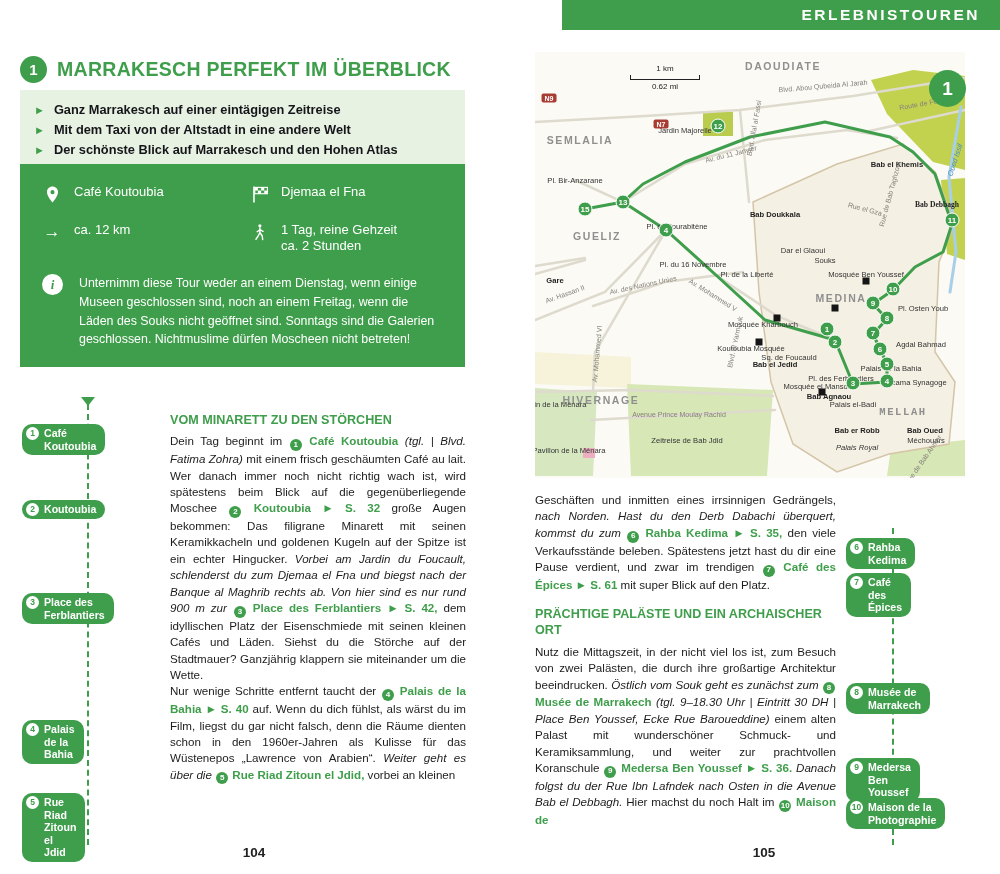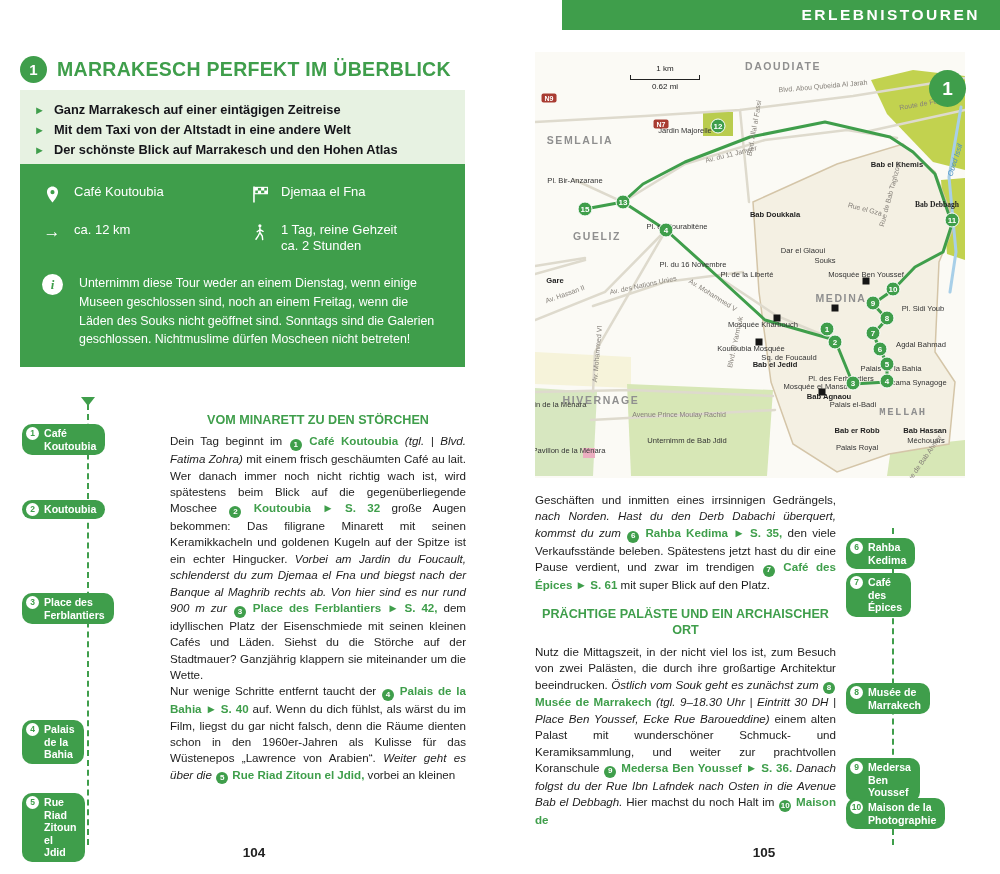--- a/index.html
+++ b/index.html
@@ -50,21 +50,21 @@
     line-height:12.5px;max-width:138px;z-index:4;}
   .chip-num{background:#fff;color:var(--green);width:13px;height:13px;border-radius:50%;flex:none;
     display:flex;align-items:center;justify-content:center;font-size:8.5px;margin-top:-0.5px;}
   #rail-left .chip{left:22px;}
   #rail-right .chip{left:846px;}
 
   
   .article{position:absolute;font-size:11.6px;line-height:16.4px;text-align:justify;color:#1c1c1c;}
   #article-left{left:170px;top:412px;width:296px;}
   #article-right{left:535px;top:492px;width:301px;}
-  .art-h{color:var(--green);font-weight:bold;font-size:12.6px;margin:13px 0 5px;text-align:center;}
+  .art-h{color:var(--green);font-weight:bold;font-size:12.6px;margin:13px 0 5px;text-align:left;}
   .art-h.first{margin-top:0;}
   .ri{font-style:italic;}
   .rg{color:var(--green);font-weight:bold;}
   .rnum{display:inline-flex;align-items:center;justify-content:center;background:var(--green);
     color:#fff;width:12px;height:12px;border-radius:50%;font-size:8px;font-weight:bold;
     vertical-align:-1.5px;margin:0 1px;}
 
   
   #map{position:absolute;left:535px;top:52px;width:430px;height:426px;background:#fbfaf5;overflow:hidden;}
   #map-svg{position:absolute;left:0;top:0;}
@@ -277,45 +277,45 @@
     <span class="ml d" style="left: 62px; top: 184px; transform: translate(-50%, -50%) rotate(0deg);">GUELIZ</span>
     <span class="ml d" style="left: 306px; top: 246px; transform: translate(-50%, -50%) rotate(0deg);">MEDINA</span>
     <span class="ml d" style="left: 66px; top: 348px; transform: translate(-50%, -50%) rotate(0deg);">HIVERNAGE</span>
     <span class="ml d" style="left: 368px; top: 360px; transform: translate(-50%, -50%) rotate(0deg); font-family: Liberation Mono, monospace;">MELLAH</span>
     <span class="ml g" style="left: 240px; top: 162px; transform: translate(-50%, -50%) rotate(0deg);">Bab Doukkala</span>
     <span class="ml g" style="left: 362px; top: 112px; transform: translate(-50%, -50%) rotate(0deg);">Bab el Khemis</span>
     <span class="ml g" style="left: 402px; top: 152px; transform: translate(-50%, -50%) rotate(0deg); font-family: Liberation Serif, serif;">Bab Debbagh</span>
     <span class="ml g" style="left: 322px; top: 378px; transform: translate(-50%, -50%) rotate(0deg);">Bab er Robb</span>
     <span class="ml g" style="left: 294px; top: 344px; transform: translate(-50%, -50%) rotate(0deg);">Bab Agnaou</span>
     <span class="ml g" style="left: 240px; top: 312px; transform: translate(-50%, -50%) rotate(0deg);">Bab el Jedid</span>
-    <span class="ml g" style="left: 390px; top: 378px; transform: translate(-50%, -50%) rotate(0deg);">Bab Hassan</span>
+    <span class="ml g" style="left: 390px; top: 378px; transform: translate(-50%, -50%) rotate(0deg);">Bab Oued</span>
     <span class="ml p" style="left: 391px; top: 388px; transform: translate(-50%, -50%) rotate(0deg);">Méchouars</span>
     <span class="ml p" style="left: 150px; top: 78px; transform: translate(-50%, -50%) rotate(0deg);">Jardin Majorelle</span>
     <span class="ml p" style="left: 40px; top: 128px; transform: translate(-50%, -50%) rotate(0deg);">Pl. Bir-Anzarane</span>
     <span class="ml p" style="left: 142px; top: 158px; transform: translate(-50%, -50%) rotate(0deg); margin-top: 16px;">Pl. el Mourabitène</span>
     <span class="ml g" style="left: 20px; top: 200px; transform: translate(-50%, -50%) rotate(0deg); margin-top: 28px;">Gare</span>
     <span class="ml p" style="left: 158px; top: 212px; transform: translate(-50%, -50%) rotate(0deg);">Pl. du 16 Novembre</span>
     <span class="ml p" style="left: 212px; top: 222px; transform: translate(-50%, -50%) rotate(0deg);">Pl. de la Liberté</span>
     <span class="ml p" style="left: 228px; top: 272px; transform: translate(-50%, -50%) rotate(0deg);">Mosquée Kharbouch</span>
     <span class="ml p" style="left: 216px; top: 296px; transform: translate(-50%, -50%) rotate(0deg);">Koutoubia Mosquée</span>
     <span class="ml p" style="left: 254px; top: 305px; transform: translate(-50%, -50%) rotate(0deg);">Sq. de Foucauld</span>
     <span class="ml p" style="left: 290px; top: 208px; transform: translate(-50%, -50%) rotate(0deg);">Souks</span>
     <span class="ml p" style="left: 268px; top: 198px; transform: translate(-50%, -50%) rotate(0deg);">Dar el Glaoui</span>
     <span class="ml p" style="left: 331px; top: 222px; transform: translate(-50%, -50%) rotate(0deg);">Mosquée Ben Youssef</span>
     <span class="ml p" style="left: 284px; top: 334px; transform: translate(-50%, -50%) rotate(0deg);">Mosquée el Mansour</span>
     <span class="ml p" style="left: 318px; top: 352px; transform: translate(-50%, -50%) rotate(0deg);">Palais el-Badi</span>
-    <span class="ml p" style="left: 322px; top: 395px; transform: translate(-50%, -50%) rotate(0deg);">Palais Royal</span>
+    <span class="ml p" style="left: 322px; top: 395px; transform: translate(-50%, -50%) rotate(0deg); font-style: italic;">Palais Royal</span>
     <span class="ml p" style="left: 380px; top: 330px; transform: translate(-50%, -50%) rotate(0deg);">Lazama Synagoge</span>
     <span class="ml p" style="left: 356px; top: 316px; transform: translate(-50%, -50%) rotate(0deg);">Palais de la Bahia</span>
     <span class="ml p" style="left: 306px; top: 326px; transform: translate(-50%, -50%) rotate(0deg);">Pl. des Ferblantiers</span>
     <span class="ml p" style="left: 18px; top: 352px; transform: translate(-50%, -50%) rotate(0deg);">Jardin de la Ménara</span>
     <span class="ml p" style="left: 34px; top: 398px; transform: translate(-50%, -50%) rotate(0deg);">Pavillon de la Ménara</span>
-    <span class="ml p" style="left: 152px; top: 388px; transform: translate(-50%, -50%) rotate(0deg);">Unternimm de Bab Jdid</span>
+    <span class="ml p" style="left: 152px; top: 388px; transform: translate(-50%, -50%) rotate(0deg);">Zeitreise de Bab Jdid</span>
     <span class="ml p" style="left: 386px; top: 292px; transform: translate(-50%, -50%) rotate(0deg);">Agdal Bahmad</span>
-    <span class="ml p" style="left: 388px; top: 256px; transform: translate(-50%, -50%) rotate(0deg);">Pl. Sidi Youb</span>
+    <span class="ml p" style="left: 388px; top: 256px; transform: translate(-50%, -50%) rotate(0deg);">Pl. Osten Youb</span>
     <span class="ml s" style="left: 30px; top: 242px; transform: translate(-50%, -50%) rotate(-20deg);">Av. Hassan II</span>
     <span class="ml s" style="left: 108px; top: 233px; transform: translate(-50%, -50%) rotate(-12deg);">Av. des Nations Unies</span>
     <span class="ml s" style="left: 178px; top: 243px; transform: translate(-50%, -50%) rotate(32deg);">Av. Mohammed V</span>
     <span class="ml s" style="left: 196px; top: 102px; transform: translate(-50%, -50%) rotate(-14deg);">Av. du 11 Janvier</span>
     <span class="ml s" style="left: 385px; top: 52px; transform: translate(-50%, -50%) rotate(-10deg);">Route de Fes</span>
     <span class="ml s" style="left: 219px; top: 76px; transform: translate(-50%, -50%) rotate(-80deg);">Blvd. Allal al Fassi</span>
     <span class="ml s" style="left: 288px; top: 34px; transform: translate(-50%, -50%) rotate(-5deg);">Blvd. Abou Qubeida Al Jarah</span>
     <span class="ml s" style="left: 355px; top: 142px; transform: translate(-50%, -50%) rotate(-75deg);">Rue de Bab Taghzout</span>
     <span class="ml s" style="left: 330px; top: 157px; transform: translate(-50%, -50%) rotate(15deg);">Rue el Gza</span>
     <span class="ml s" style="left: 144px; top: 362px; transform: translate(-50%, -50%) rotate(0deg);">Avenue Prince Moulay Rachid</span>

